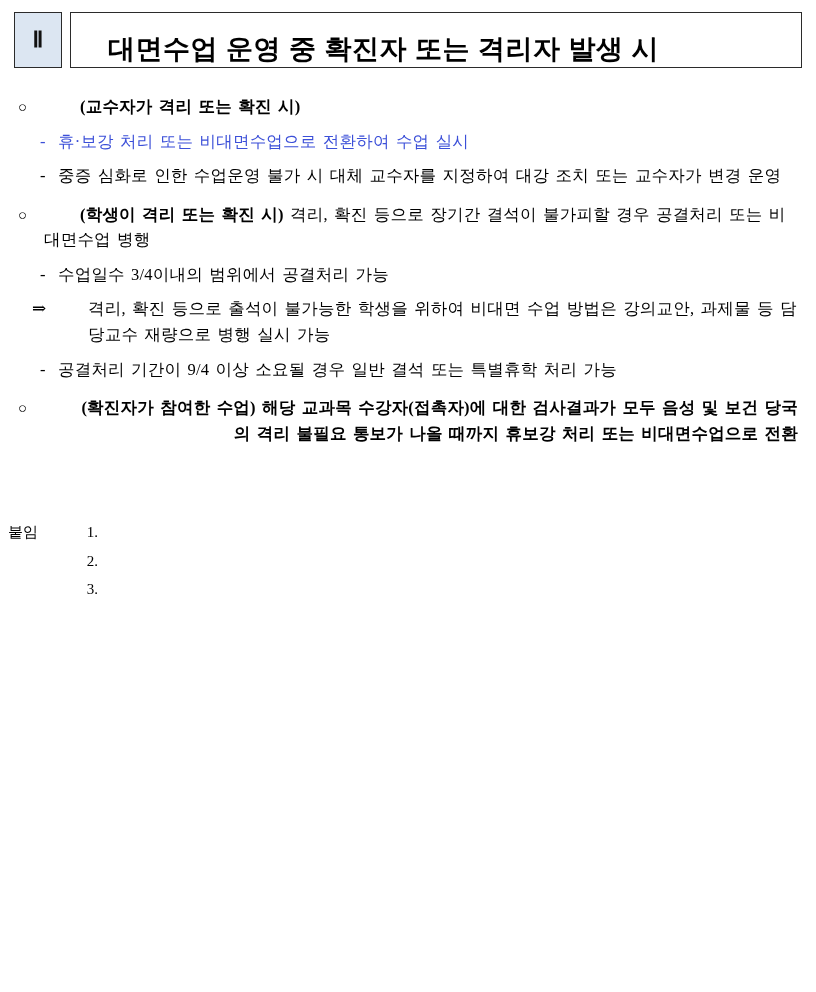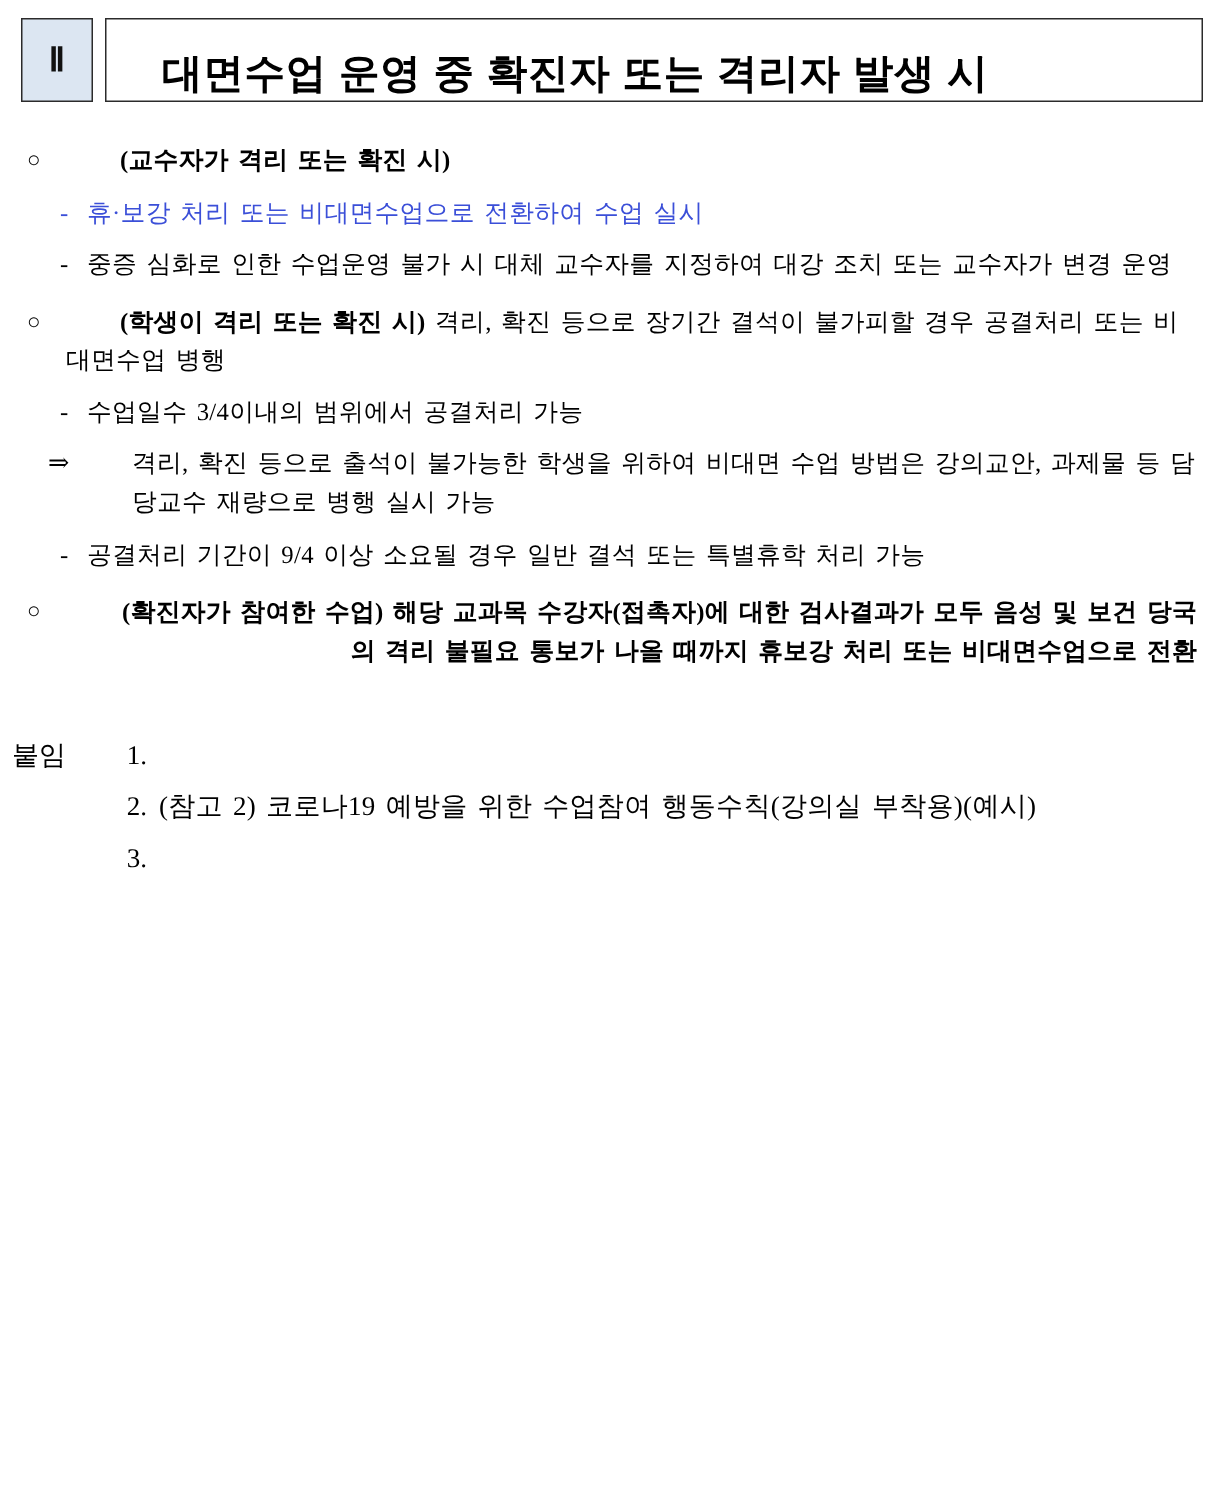--- a/index.html
+++ b/index.html
@@ -130,22 +130,22 @@
     text-align: right;
   }
 
   .spaced {
     letter-spacing: 0.2px;
     word-spacing: 2px;
   }
 
   
   .attachments {
-    margin: 40px 10px 0 8px;
-    font-size: 18px;
+    margin: 72px 10px 0 8px;
+    font-size: 15px;
     line-height: 1.9;
   }
   .att-row {
     display: flex;
     align-items: flex-start;
   }
   .att-label {
     flex: 0 0 56px;
   }
   .att-num {
@@ -221,20 +221,19 @@
 
   </div>
 
   <div class="attachments">
     <div class="att-row">
       <div class="att-label">붙임</div>
       <div class="att-num">1.</div>
     </div>
     <div class="att-row">
       <div class="att-num indent">2.</div>
-      <div class="att-text spaced">(참고 2) 코로나19 예방을 위한 수업참여 행동수칙(강의실 부착용)(예시)</div>
     </div>
     <div class="att-row">
       <div class="att-num indent">3.</div>
     </div>
   </div>
 
 </div>
 
 </body></html>

